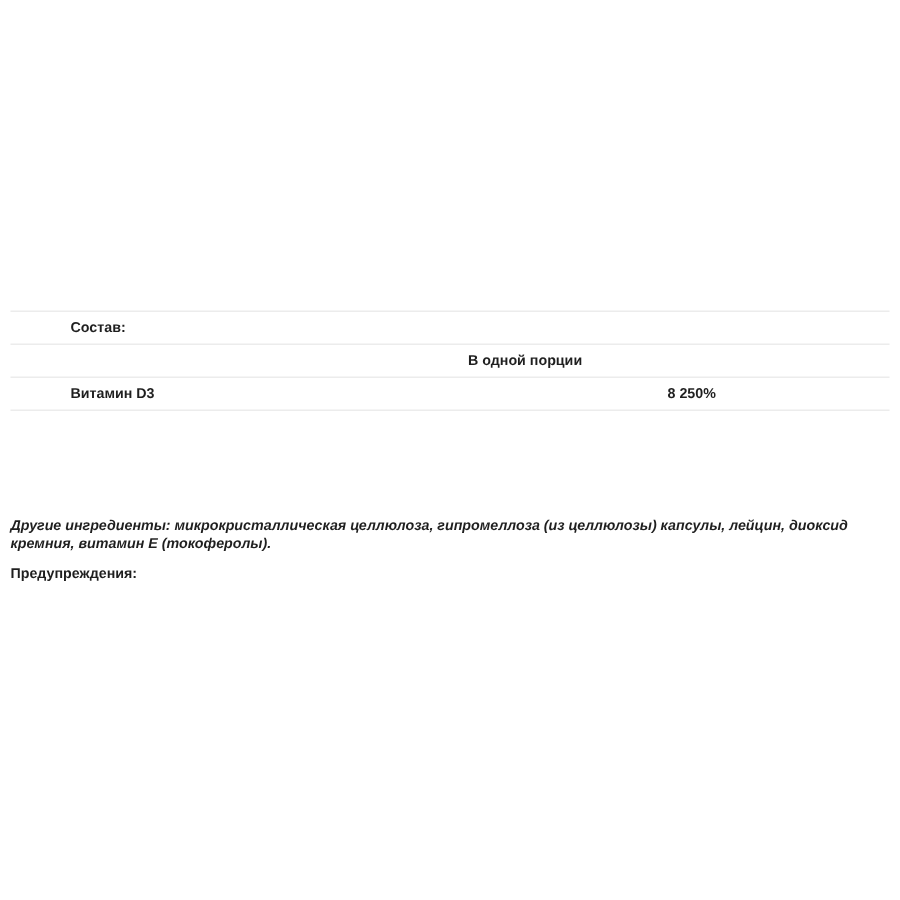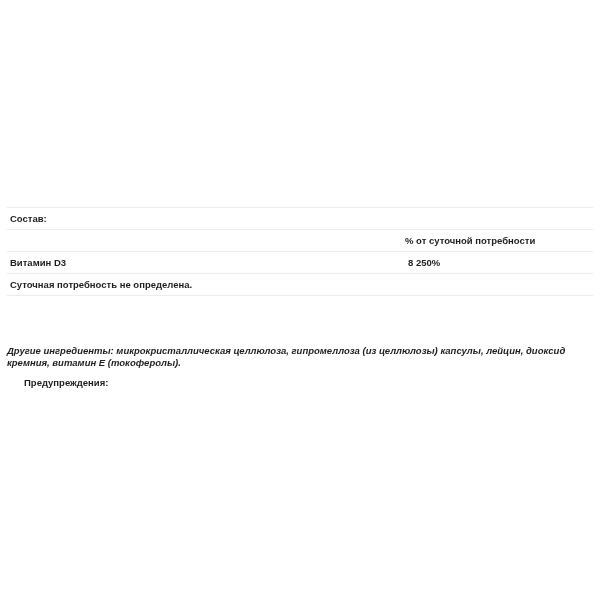--- a/index.html
+++ b/index.html
@@ -28,55 +28,53 @@
       position: relative;
       height: 21px;
       border-bottom: 1px solid #ececec;
       box-sizing: content-box;
     }
     .cell {
       position: absolute;
       top: 0;
       line-height: 21px;
       white-space: nowrap;
+      margin-left: 37px;
     }
     .c1 { left: 3px; }
     .c2 { left: 268px; }
     .c3 { left: 398px; }
     .c2v { left: 270px; }
     .c3v { left: 401px; }
     .other {
       position: absolute;
       left: 7px;
       top: 345px;
       width: 590px;
       line-height: 12px;
       font-style: italic;
     }
     .warnings {
       position: absolute;
-      left: 24px;
+      left: 7px;
       top: 377px;
       line-height: 12px;
     }
   </style>
 </head>
 <body>
 
 <div class="facts-table">
   <div class="row">
     <span class="cell c1">Состав:</span>
   </div>
   <div class="row">
-    <span class="cell c3">% от суточной потребности</span>
+    <span class="cell c2">В одной порции</span>
   </div>
   <div class="row">
     <span class="cell c1">Витамин D3</span>
     <span class="cell c3v">8 250%</span>
-  </div>
-  <div class="row">
-    <span class="cell c1">Суточная потребность не определена.</span>
   </div>
 </div>
 
 <div class="other">Другие ингредиенты: микрокристаллическая целлюлоза, гипромеллоза (из целлюлозы) капсулы, лейцин, диоксид кремния, витамин E (токоферолы).</div>
 
 <div class="warnings">Предупреждения:</div>
 
 </body></html>

